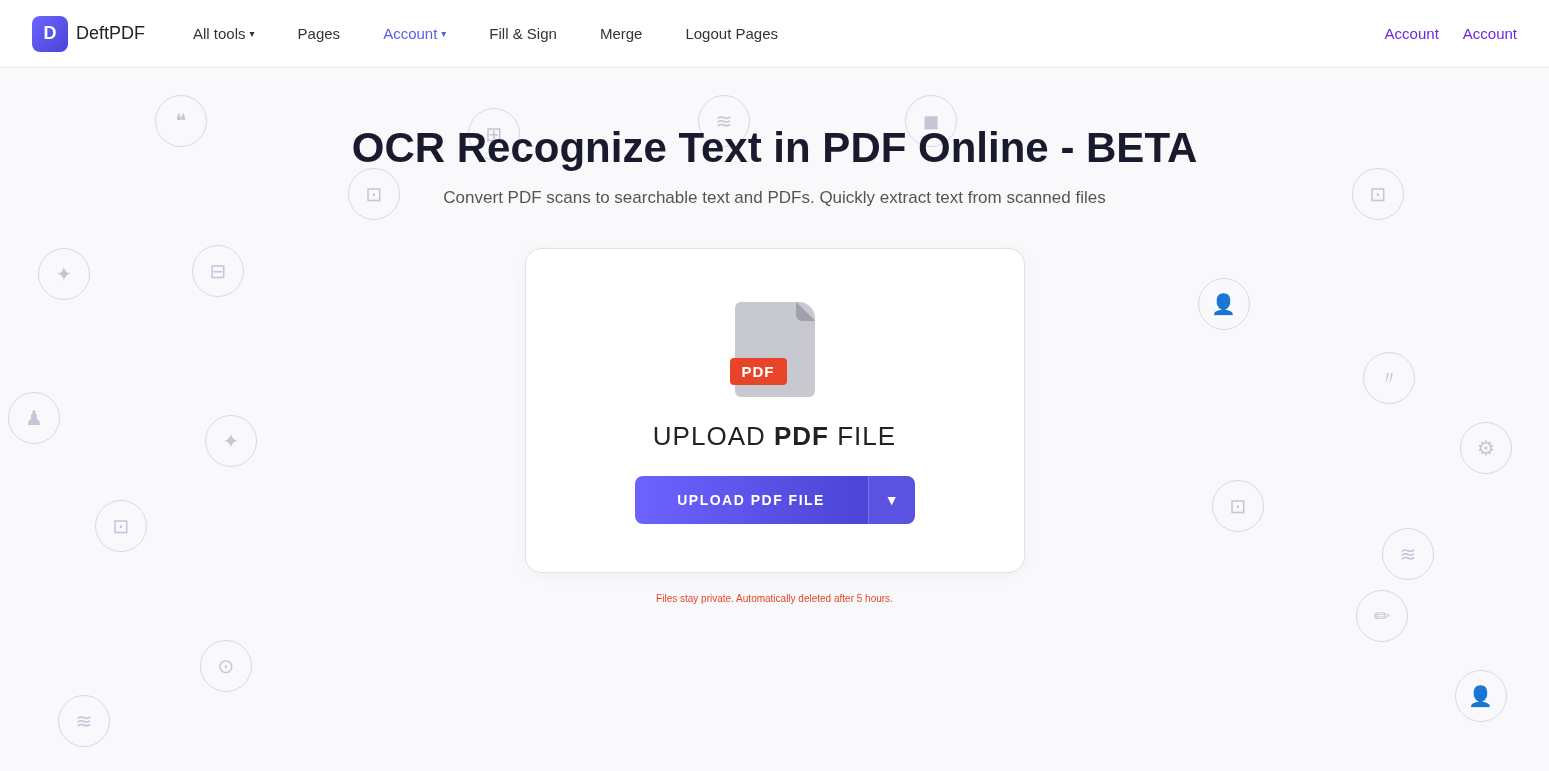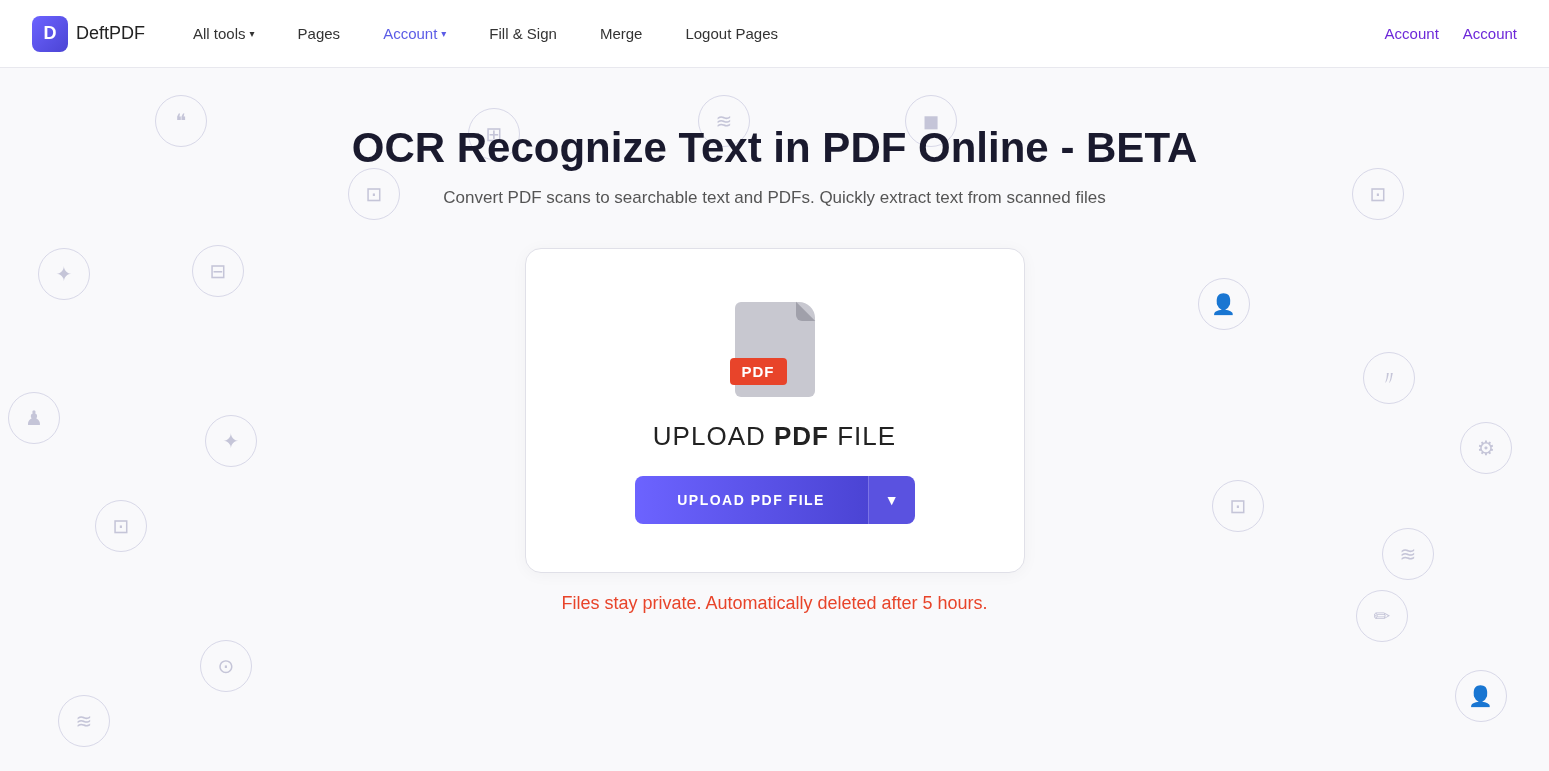--- a/index.html
+++ b/index.html
@@ -192,21 +192,21 @@
       cursor: pointer;
       font-size: 14px;
       border-left: 1px solid rgba(255,255,255,0.2);
       display: flex;
       align-items: center;
     }
 
     
     .privacy-note {
       text-align: center;
-      font-size: 18px;
+      font-size: 10px;
       color: #e8442a;
       margin-top: 20px;
       position: relative;
       z-index: 2;
     }
 
     
     .bg-icons {
       position: absolute;
       top: 0;

